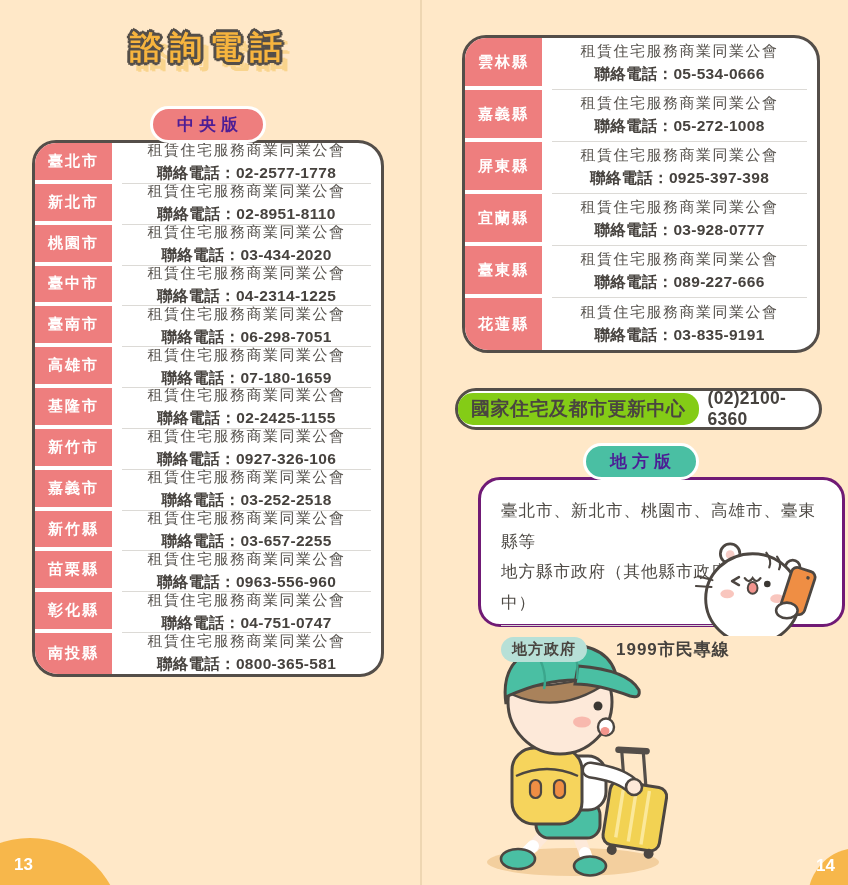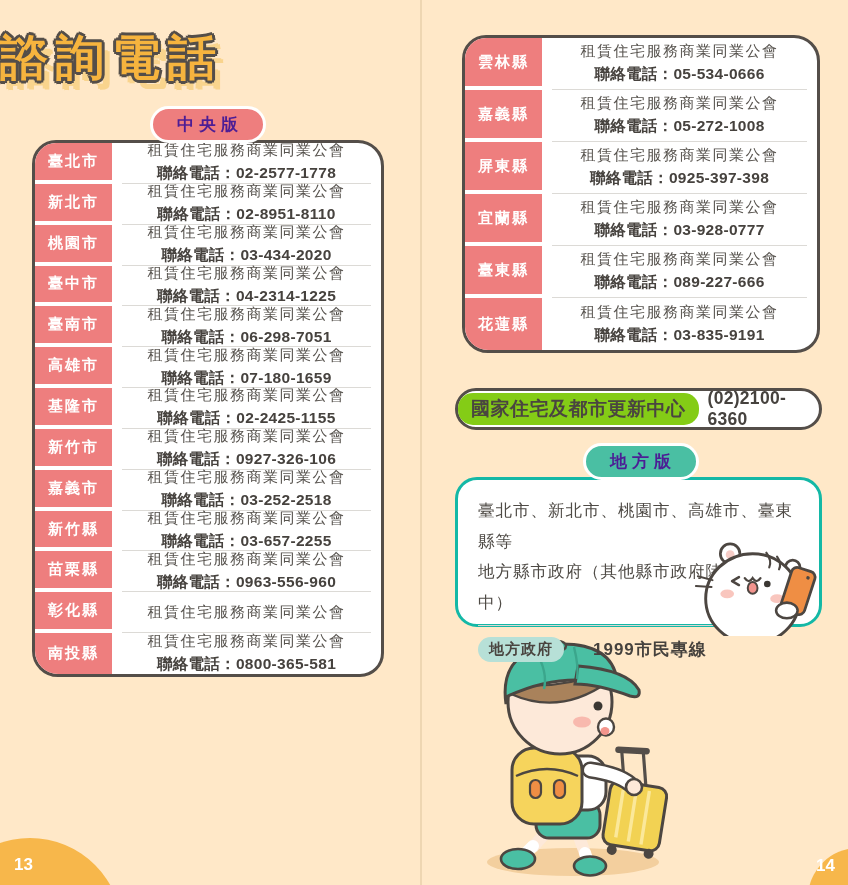--- a/index.html
+++ b/index.html
@@ -10,22 +10,22 @@
   }
   #stage{
     position:relative;width:848px;height:885px;
     background:#ffe8c8;overflow:hidden;
   }
   
   .gutter{position:absolute;left:420px;top:0;width:2px;height:100%;background:#eed6b2;}
 
   
   .big-title{
-    position:absolute;top:26px;left:0;width:420px;text-align:left;
-    font-size:48px;font-weight:800;color:#f6b43e;letter-spacing:8px;
+    position:absolute;top:26px;left:0;width:420px;text-align:center;
+    font-size:32px;font-weight:800;color:#f6b43e;letter-spacing:8px;
     text-shadow:
       3px 0 0 #544e49,-3px 0 0 #544e49,0 3px 0 #544e49,0 -3px 0 #544e49,
       2px 2px 0 #544e49,-2px 2px 0 #544e49,2px -2px 0 #544e49,-2px -2px 0 #544e49,
       6px 8px 0 #f9d48d,8px 9px 0 #f9d48d;
   }
 
   
   .badge{
     position:absolute;transform:translateX(-50%);
     border:3px solid #fff;border-radius:22px;
@@ -69,22 +69,22 @@
     z-index:4;
   }
   .mini-pill{
     background:#84cc16;border-radius:15px;padding:3px 13px;
     font-size:19px;font-weight:bold;color:#4a4540;letter-spacing:.5px;white-space:nowrap;
   }
   .natl-phone{font-size:17.5px;font-weight:bold;color:#46423e;letter-spacing:.3px;}
 
   
   .local-box{
-    position:absolute;left:455px;top:477px;width:367px;height:150px;
-    background:#fff;border:3px solid #14b8a6;border-radius:22px;
+    position:absolute;left:478px;top:477px;width:367px;height:150px;
+    background:#fff;border:3px solid #701a75;border-radius:22px;
     box-sizing:border-box;padding:15px 20px 12px 20px;z-index:4;
   }
   .local-line{font-size:16.5px;color:#4e4a45;letter-spacing:1px;line-height:1.85;}
   .local-divider{border:none;border-top:1px solid #d9d7d3;margin:8px 0 11px 0;width:76%;}
   .gov-row{display:flex;align-items:center;gap:29px;}
   .gov-pill{
     background:#b7e0d7;border-radius:15px;padding:3px 11px;
     font-size:15px;font-weight:bold;color:#4a4540;letter-spacing:1px;white-space:nowrap;
   }
   .gov-line{font-size:17px;font-weight:bold;color:#46423e;letter-spacing:1px;}
@@ -198,20 +198,21 @@
     <div class="cell-right">
       <div class="org-line">租賃住宅服務商業同業公會</div>
       <div class="phone-line"><span>聯絡電話：</span><span>0963-556-960</span></div>
     </div>
   </div>
 
   <div class="row">
     <div class="cell-left">彰化縣</div>
     <div class="cell-right">
       <div class="org-line">租賃住宅服務商業同業公會</div>
+      <div class="phone-line"><span>聯絡電話：</span><span>04-751-0747</span></div>
     </div>
   </div>
 
   <div class="row">
     <div class="cell-left">南投縣</div>
     <div class="cell-right">
       <div class="org-line">租賃住宅服務商業同業公會</div>
       <div class="phone-line"><span>聯絡電話：</span><span>0800-365-581</span></div>
     </div>
   </div>

